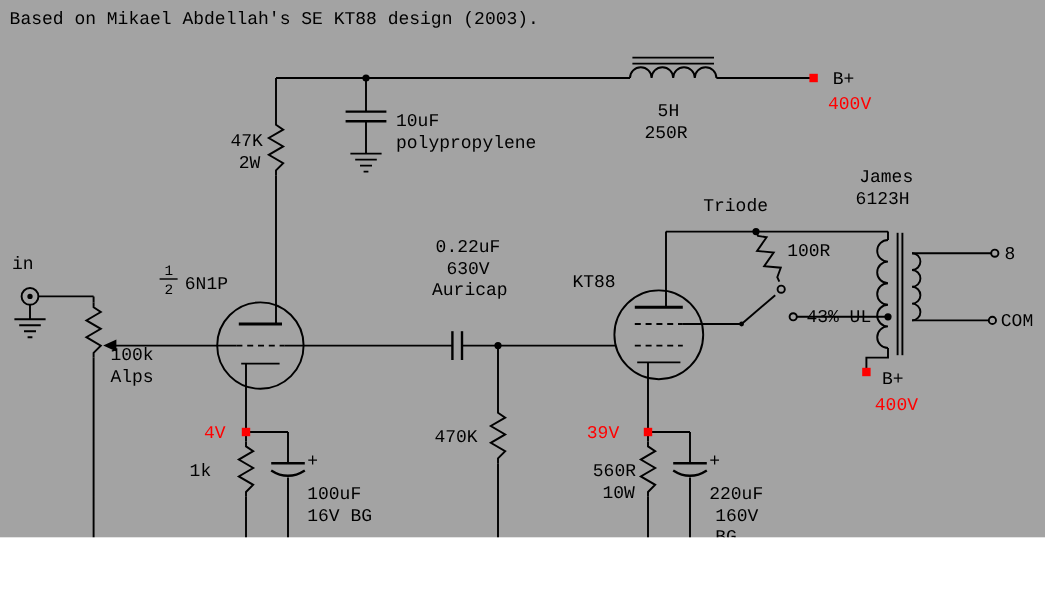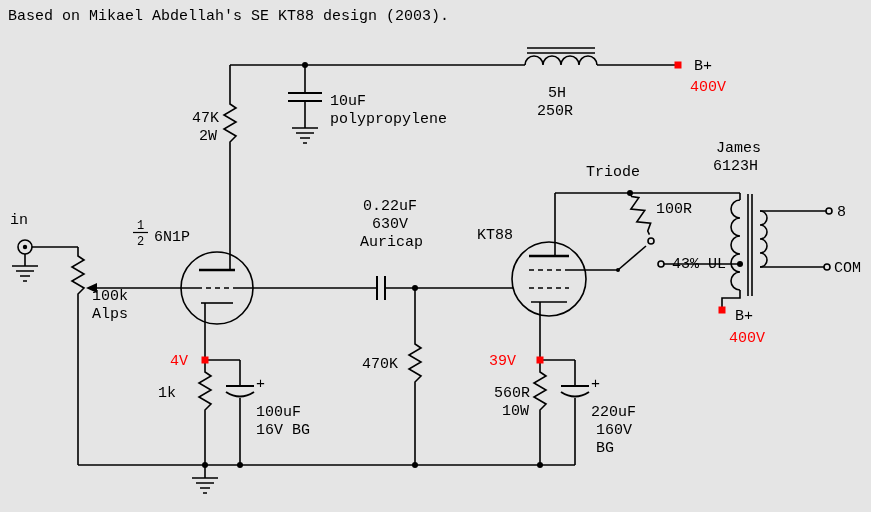--- a/index.html
+++ b/index.html
@@ -1,16 +1,16 @@
 <!DOCTYPE html>
 <html><head>
 <meta charset="utf-8">
 <style>
   html,body{margin:0;padding:0;background:#ffffff;}
-  .stage{width:871px;height:512px;background:#e5e5e5;position:relative;overflow:hidden;}
+  .stage{width:871px;height:448px;background:#a3a3a3;position:relative;overflow:hidden;}
   text{font-family:"Liberation Mono","DejaVu Sans Mono",monospace;font-size:15px;white-space:pre;}
   .fs12{font-size:12px;}
 </style>
 </head>
 <body>
 
 <div class="stage">
 <svg width="871" height="512" viewBox="0 0 871 512" xmlns="http://www.w3.org/2000/svg">
   <defs>
     <path id="resv" d="M0,0 V4 L6,8 L-6,15 L6,22 L-6,29 L6,36 L0,42 V46" fill="none" stroke="#000000" stroke-width="1.6"></path>

